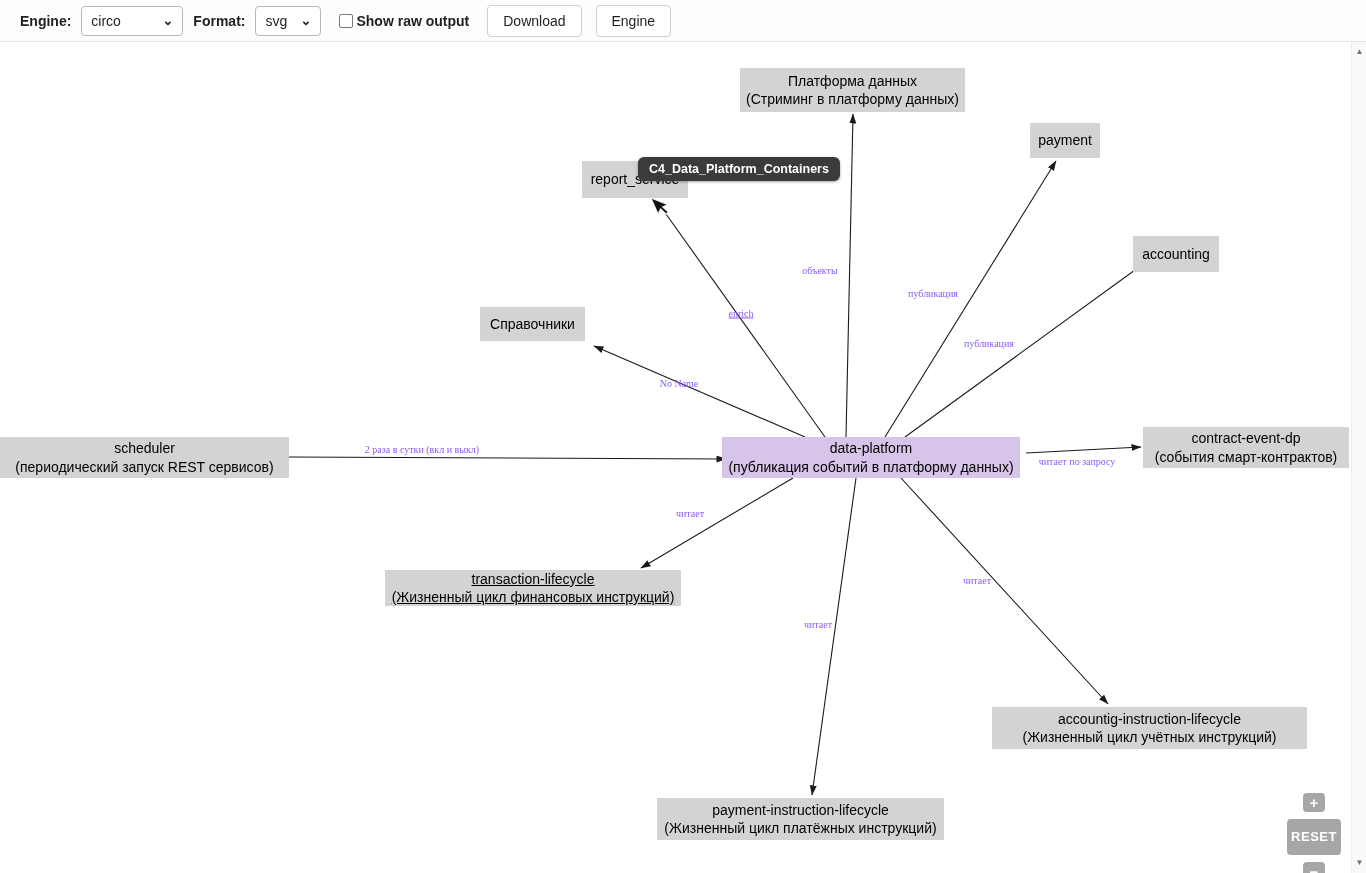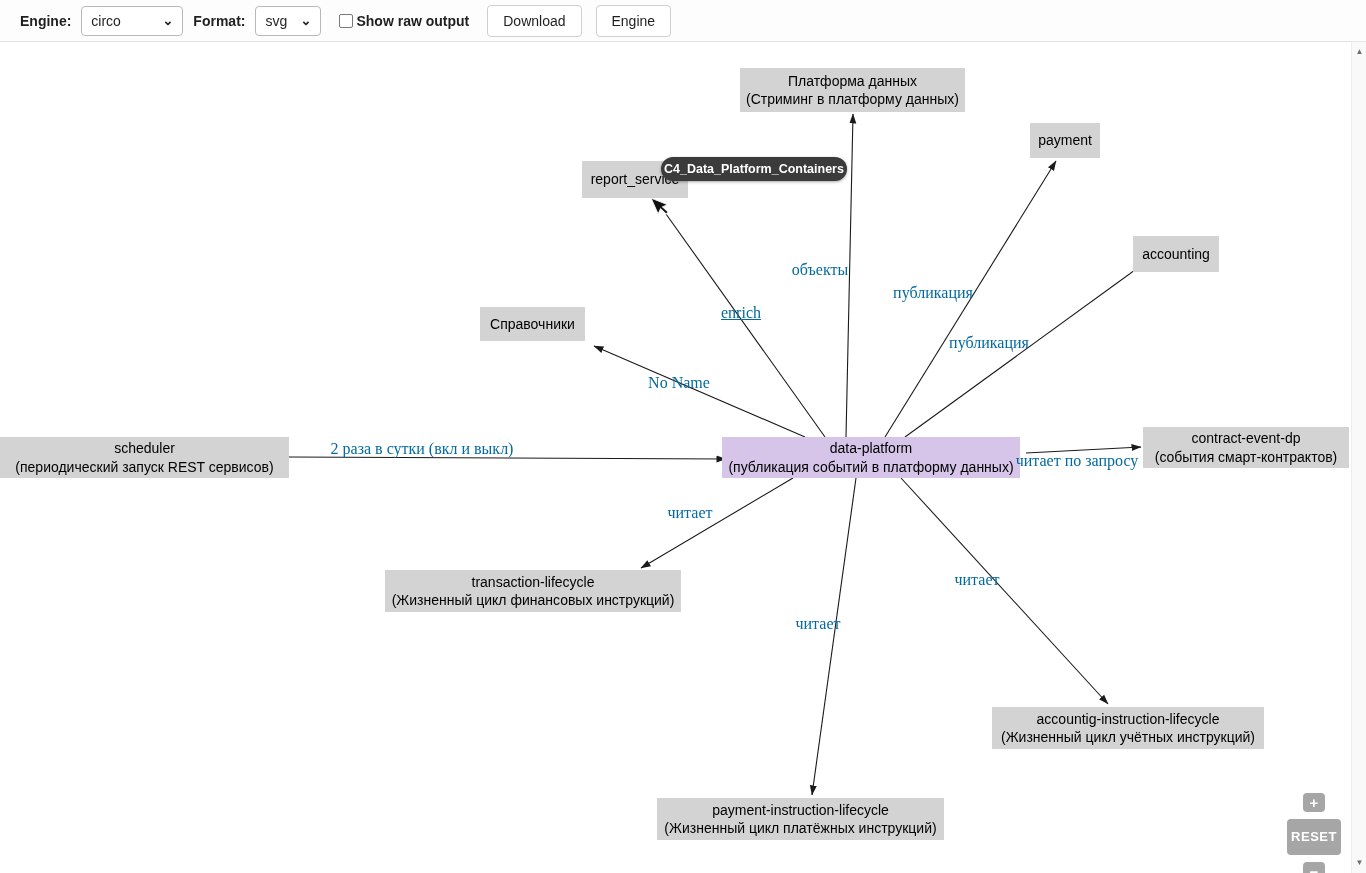--- a/index.html
+++ b/index.html
@@ -26,26 +26,26 @@
   
   .canvas { position: absolute; top: 42px; left: 0; width: 1366px; height: 831px; background: #fff; }
   .edges { position: absolute; top: 0; left: 0; width: 1366px; height: 831px; }
 
   .node { position: absolute; background: var(--node-color, #d3d3d3);
     display: flex; flex-direction: column; align-items: center; justify-content: center;
     text-align: center; font-size: 14px; line-height: 1.32; color: #000; cursor: default; }
   .node.accent { background: var(--accent-color, #d6c5e9); }
 
   .edge-label { position: absolute; transform: translate(-50%, -50%);
-    font-family: "Liberation Serif", "DejaVu Serif", serif; font-size: 16px; color: #0369a1;
+    font-family: "Liberation Serif", "DejaVu Serif", serif; font-size: 10px; color: #8b5cf6;
     white-space: nowrap; }
 
   .tooltip { position: absolute; left: 638px; top: 115px; background: #3b3b3b; color: #fff;
-    font-size: 12.5px; font-weight: 700; padding: 5px 3px; border-radius: 12px;
-    white-space: nowrap; box-shadow: 0 1px 3px rgba(0,0,0,.35); margin-left: 23px; }
+    font-size: 12.5px; font-weight: 700; padding: 5px 11px; border-radius: 6px;
+    white-space: nowrap; box-shadow: 0 1px 3px rgba(0,0,0,.35); }
 
   
   .zoom-controls { position: absolute; left: 1284px; top: 751px; width: 60px;
     display: flex; flex-direction: column; align-items: center; gap: 7px; }
   .zbtn { background: #a6a6a6; color: #fff; border: none; border-radius: 4px;
     font-weight: 700; cursor: pointer; font-family: "Liberation Sans", sans-serif; }
   .zbtn.square { width: 22px; height: 19px; font-size: 15px; line-height: 17px; }
   .zbtn.wide { width: 54px; height: 36px; font-size: 13px; letter-spacing: .5px; line-height: 16px; }
 
   
@@ -133,25 +133,25 @@
     <span>(периодический запуск REST сервисов)</span>
   </div>
   <div class="node accent" style="left:722px; top:395px; width:298px; height:41px;">
     <span>data-platform</span>
     <span>(публикация событий в платформу данных)</span>
   </div>
   <div class="node" style="left:1143px; top:385px; width:206px; height:41px;">
     <span>contract-event-dp</span>
     <span>(события смарт-контрактов)</span>
   </div>
-  <div class="node" style="left:385px; top:528px; width:296px; height:42px;">
+  <div class="node" style="left:385px; top:528px; width:296px; height:36px;text-decoration:underline;">
     <span>transaction-lifecycle</span>
     <span>(Жизненный цикл финансовых инструкций)</span>
   </div>
-  <div class="node" style="left:992px; top:665px; width:272px; height:42px;align-items:center;">
+  <div class="node" style="left:992px; top:665px; width:315px; height:42px;align-items:center;">
     <span>accountig-instruction-lifecycle</span>
     <span>(Жизненный цикл учётных инструкций)</span>
   </div>
   <div class="node" style="left:657px; top:756px; width:287px; height:42px;">
     <span>payment-instruction-lifecycle</span>
     <span>(Жизненный цикл платёжных инструкций)</span>
   </div>
 
   <span class="edge-label" style="left:820px;  top:228px;">объекты</span>
   <span class="edge-label" style="left:933px;  top:251px;">публикация</span>

